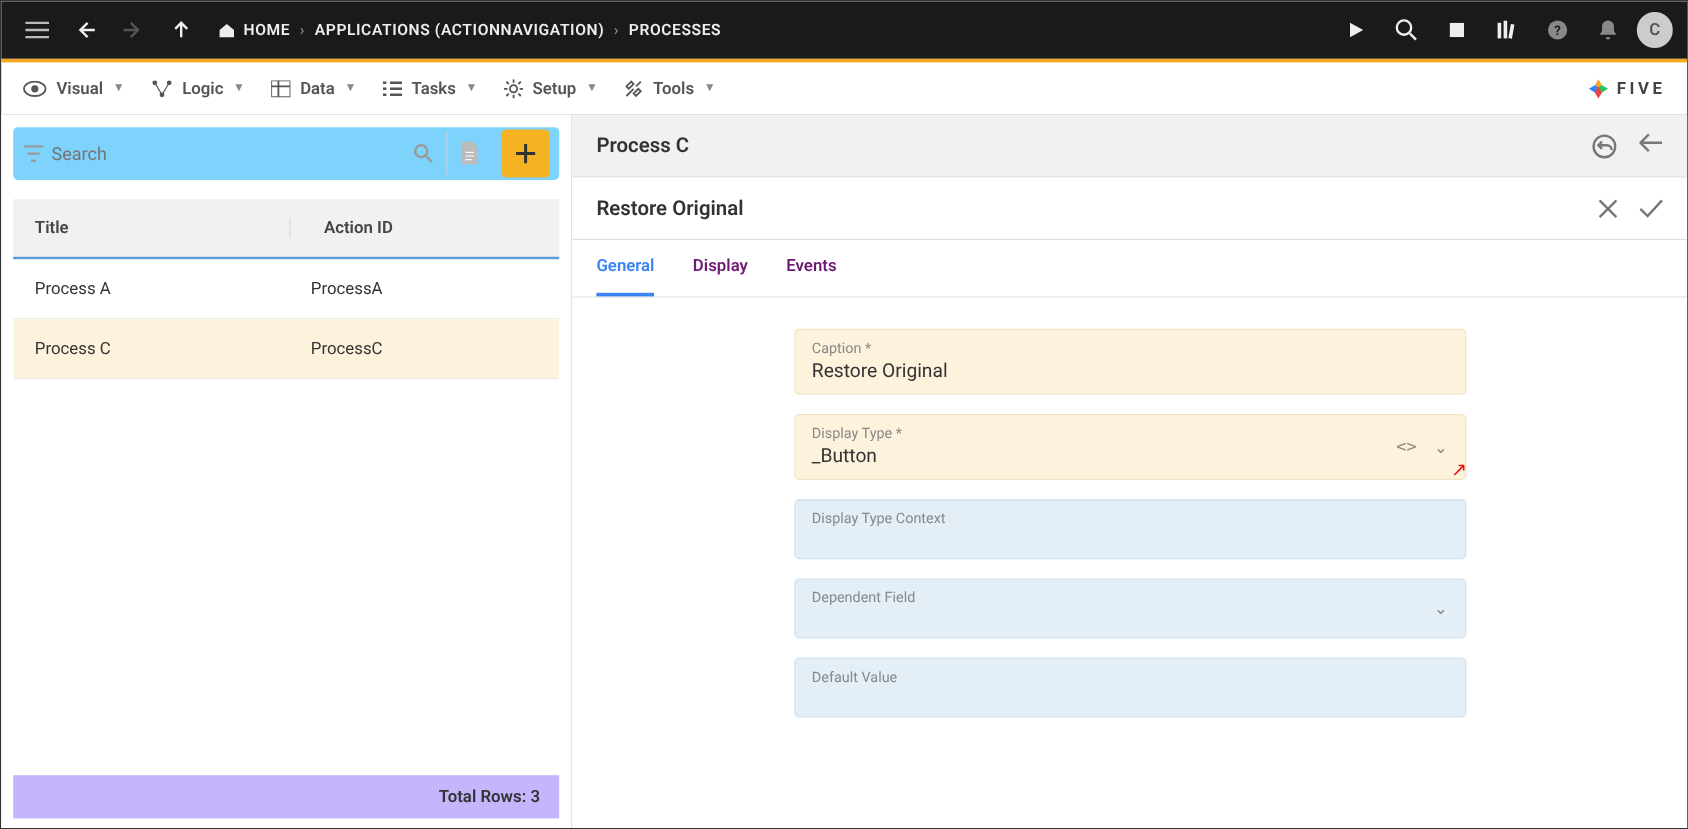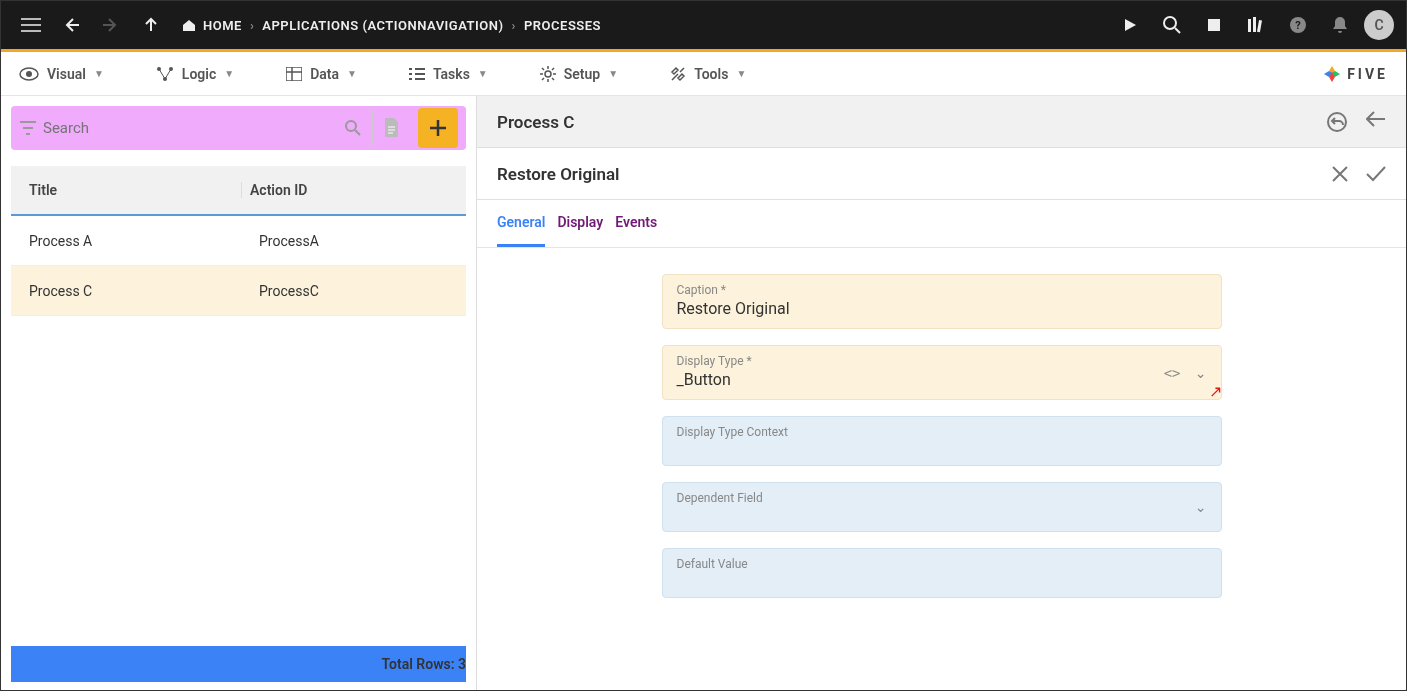--- a/index.html
+++ b/index.html
@@ -7,45 +7,45 @@
 .topbar{height:48px;background:#1a1a1a;display:flex;align-items:center;padding:0 12px;color:#fff}
 .topbar-left{display:flex;align-items:center;gap:4px}
 .icon-btn{width:36px;height:36px;display:flex;align-items:center;justify-content:center;cursor:pointer;color:#ccc;font-size:18px}
 .icon-btn.disabled{color:#555}
 .bc{display:flex;align-items:flex-start;gap:8px;margin-left:8px;font-size:13px;font-weight:600;letter-spacing:.5px}
 .bc-sep{color:#888;font-size:13px}
 .bc-item{color:#eee;cursor:pointer;display:flex;align-items:center;gap:6px}
 .topbar-right{margin-left:auto;display:flex;align-items:center;gap:6px}
 .avatar{width:30px;height:30px;border-radius:50%;background:#ccc;color:#555;display:flex;align-items:center;justify-content:center;font-weight:600;font-size:14px}
 .accent{height:3px;background:#f5a623}
-.menubar{height:44px;display:flex;align-items:center;padding:0 18px;gap:52px;border-bottom:1px solid #e5e5e5}
+.menubar{height:44px;display:flex;align-items:center;padding:0 18px;gap:22px;border-bottom:1px solid #e5e5e5}
 .menu{display:flex;align-items:center;gap:8px;font-size:14px;font-weight:600;color:#555;cursor:pointer}
 .menu .tri{font-size:10px;color:#888}
 .logo{margin-left:auto;font-weight:700;font-size:14px;letter-spacing:3px;color:#444;display:flex;align-items:center;gap:6px}
 .body{display:flex;height:calc(691px - 48px - 3px - 44px);min-height:0}
 .left{width:476px;border-right:1px solid #ddd;display:flex;flex-direction:column;padding:10px;background:#fff}
-.search-row{display:flex;align-items:center;background:#f0abfc;border-radius:4px;height:44px;padding:0 8px;gap:6px}
+.search-row{display:flex;align-items:center;background:#7dd3fc;border-radius:4px;height:44px;padding:0 8px;gap:6px}
 .search-row input{flex:1;border:0;background:transparent;font-size:15px;outline:none;color:#666}
 .add-btn{width:40px;height:40px;background:#f5b323;border-radius:4px;display:flex;align-items:center;justify-content:center;font-size:22px;color:#333;cursor:pointer;margin-left:4px}
 .doc-btn{width:36px;height:36px;display:flex;align-items:center;justify-content:center;color:#999;cursor:pointer;border-left:1px solid #ccc;margin-left:4px}
 .table-head{display:flex;background:#f1f1f1;margin-top:16px;height:50px;align-items:center;font-weight:600;font-size:14px;color:#444;border-bottom:2px solid #5b9bd5}
 .table-head >div:first-child{width:230px;padding-left:18px}
-.table-head >div:last-child{flex:1;padding-left:8px;border-left:1px solid #ddd}
+.table-head >div:last-child{flex:1;padding-left:28px;border-left:1px solid #ddd}
 .table-body{flex:1;overflow:auto}
 .row{display:flex;height:50px;align-items:center;font-size:14px;color:#333;border-bottom:1px solid #eee;cursor:pointer}
 .row.sel{background:#fdf3dc}
 .row >div:first-child{width:230px;padding-left:18px}
 .row >div:last-child{flex:1;padding-left:18px}
-.footer{height:36px;display:flex;align-items:center;justify-content:flex-end;font-weight:600;font-size:14px;color:#333;background:#3b82f6}
+.footer{height:36px;display:flex;align-items:center;justify-content:flex-end;padding-right:16px;font-weight:600;font-size:14px;color:#333;background:#c4b5fd}
 .right{flex:1;display:flex;flex-direction:column;background:#fff;min-height:0}
 .crumb{height:52px;background:#f1f1f1;display:flex;align-items:center;padding:0 20px;font-size:17px;font-weight:600;color:#333;border-bottom:1px solid #e0e0e0}
 .crumb .actions{margin-left:auto;display:flex;gap:18px;color:#777}
 .sub{height:52px;background:#fff;display:flex;align-items:center;padding:0 20px;font-size:17px;font-weight:600;color:#333;border-bottom:1px solid #e0e0e0}
 .sub .actions{margin-left:auto;display:flex;gap:18px;color:#777}
-.tabs{display:flex;gap:12px;padding:0 20px;height:48px;align-items:center;border-bottom:1px solid #e5e5e5}
+.tabs{display:flex;gap:32px;padding:0 20px;height:48px;align-items:center;border-bottom:1px solid #e5e5e5}
 .tab{font-size:14px;font-weight:600;color:#701a75;cursor:pointer;height:100%;display:flex;align-items:center;border-bottom:3px solid transparent}
 .tab.active{color:#3b82f6;border-bottom-color:#3b82f6}
 .form-wrap{flex:1;overflow-y:auto;padding:26px 0 10px 0;display:flex;flex-direction:column;align-items:center;gap:16px;position:relative}
 .form-wrap::-webkit-scrollbar{width:10px}
 .form-wrap::-webkit-scrollbar-thumb{background:#bbb;border-radius:5px}
 .field{width:560px;min-height:50px;border-radius:4px;padding:8px 14px 10px 14px;position:relative}
 .field.blue{background:#e3eef7;border:1px solid #cfe0ee}
 .field.cream{background:#fdf3dc;border:1px solid #f0e2c2}
 .field-label{font-size:12px;color:#888}
 .field-value{font-size:16px;color:#333;margin-top:2px}

